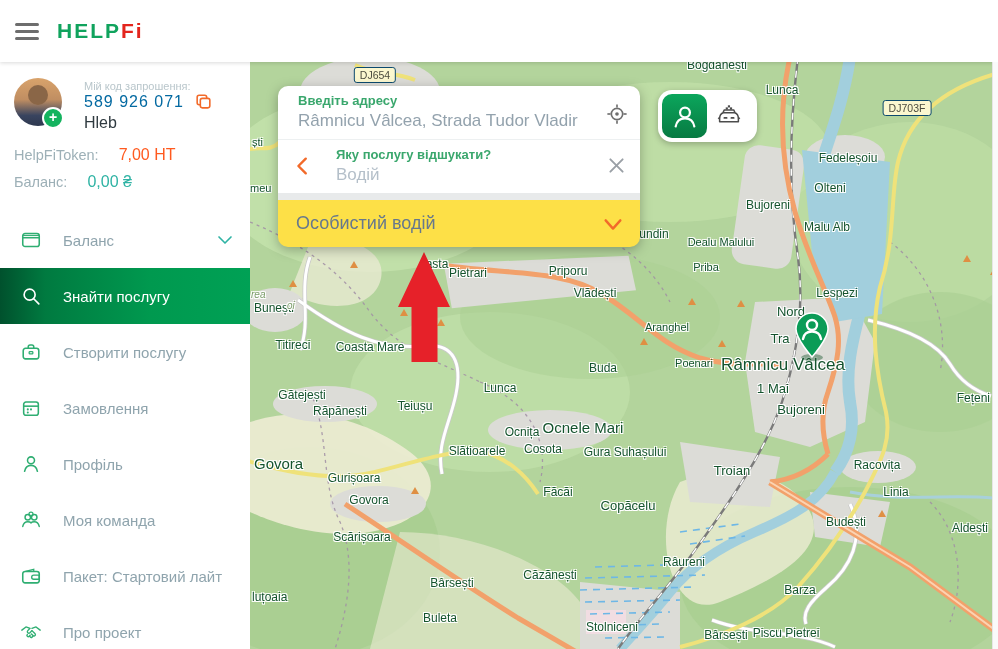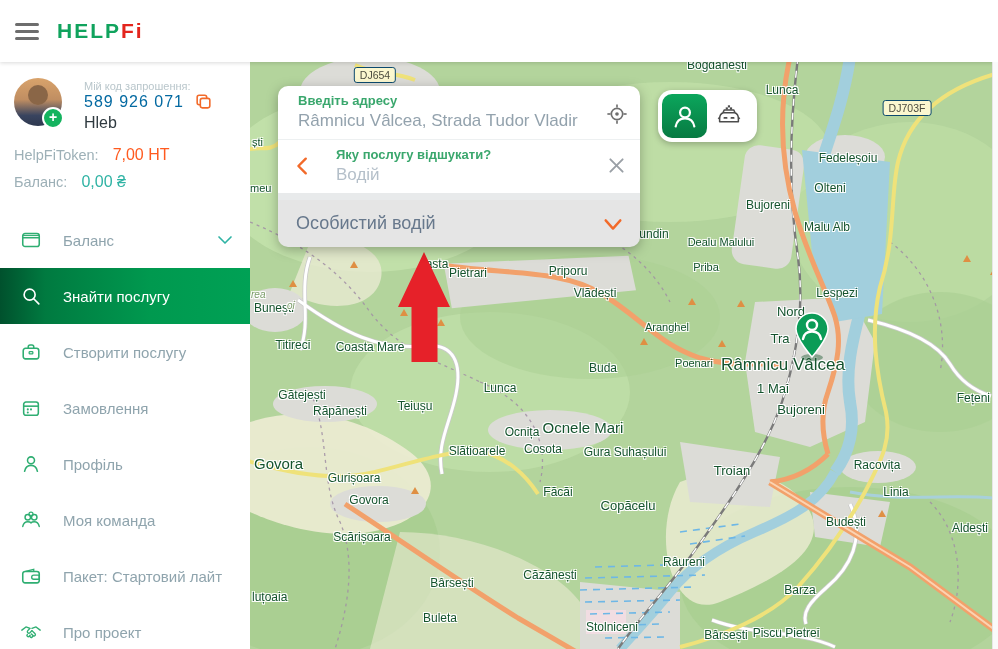--- a/index.html
+++ b/index.html
@@ -26,21 +26,21 @@
   .plus-badge{position:absolute;right:-2px;bottom:-3px;width:18px;height:18px;border-radius:50%;
           background:#14b35f;border:2px solid #fff;color:#fff;font-size:14px;line-height:17px;
           text-align:center;font-weight:700;}
   .pinfo{margin-left:22px;min-width:0;}
   .invite-label{font-size:11px;color:#b9c6cb;margin-top:2px;}
   .invite-row{display:flex;align-items:center;gap:10px;}
   .invite-code{font-size:16px;color:#0369a1;letter-spacing:1px;}
   .copy-ic{width:19px;height:19px;cursor:pointer;}
   .pname{font-size:16px;color:#2f3a40;margin-top:3px;}
   .balances{padding:14px 14px 6px;}
-  .bal-row{display:flex;align-items:baseline;gap:14px;font-size:14.5px;margin-bottom:9px;color:#9db0b7;}
+  .bal-row{display:flex;align-items:baseline;gap:20px;font-size:14.5px;margin-bottom:9px;color:#9db0b7;}
   .tok-val{color:#ff5a1f;font-size:16px;}
   .uah-val{color:#2fb3a4;font-size:16px;}
   .menu{margin-top:6px;}
   .menu-item{display:flex;align-items:center;height:56px;padding:0 16px 0 20px;gap:21px;
              color:#8fa4ad;font-size:15px;cursor:pointer;}
   .menu-item .mi-icon{width:22px;height:22px;flex:0 0 22px;color:#2fae72;}
   .menu-item.active{background:linear-gradient(90deg,#00512d 0%,#007a40 18%,#00994f 60%,#00a155 100%);
              color:#fff;}
   .menu-item.active .mi-icon{color:#fff;}
   .chev-end{margin-left:auto;width:18px;height:18px;color:#2fb3a4;}
@@ -64,21 +64,21 @@
   .sp-row1{background:#fff;border-radius:10px 10px 0 0;height:54px;position:relative;
            padding:7px 44px 0 20px;border-bottom:1px solid #edf0f1;box-sizing:border-box;}
   .sp-label{font-size:13px;color:#3aa76d;font-weight:700;}
   .sp-value{font-size:17px;color:#93a2ad;margin-top:3px;white-space:nowrap;overflow:hidden;}
   .gps-ic{position:absolute;right:12px;top:17px;width:22px;height:22px;color:#6f6f6f;cursor:pointer;}
   .sp-row2{background:#fff;height:53px;position:relative;padding:7px 60px 0 58px;box-sizing:border-box;}
   .back-ic{position:absolute;left:14px;top:15px;width:22px;height:22px;color:#f26a2a;cursor:pointer;}
   .x-ic{position:absolute;right:13px;top:15px;width:21px;height:21px;color:#9aa0a6;cursor:pointer;}
   .sp-value2{font-size:17px;color:#b4bfc9;margin-top:3px;}
   .sp-gap{height:7px;background:#e8eaeb;}
-  .sp-cat{background:#e5e5e5;border-radius:0 0 10px 10px;height:47px;display:flex;align-items:center;
+  .sp-cat{background:#fde047;border-radius:0 0 10px 10px;height:47px;display:flex;align-items:center;
           padding:0 16px 0 18px;font-size:18px;color:#67788c;cursor:pointer;}
   .ddchev{margin-left:auto;width:22px;height:22px;color:#f26a2a;}
 
   
   .toggle{position:absolute;left:408px;top:28px;width:99px;height:52px;background:#fff;border-radius:14px;
           box-shadow:0 2px 6px rgba(0,0,0,.25);display:flex;align-items:center;z-index:20;}
   .tg-person{width:45px;height:44px;margin-left:4px;border-radius:10px;cursor:pointer;
           background:linear-gradient(180deg,#0ba65c 0%,#077a42 100%);display:flex;align-items:center;justify-content:center;}
   .tg-car{width:44px;height:44px;display:flex;align-items:center;justify-content:center;cursor:pointer;color:#4c4c4c;}
 

